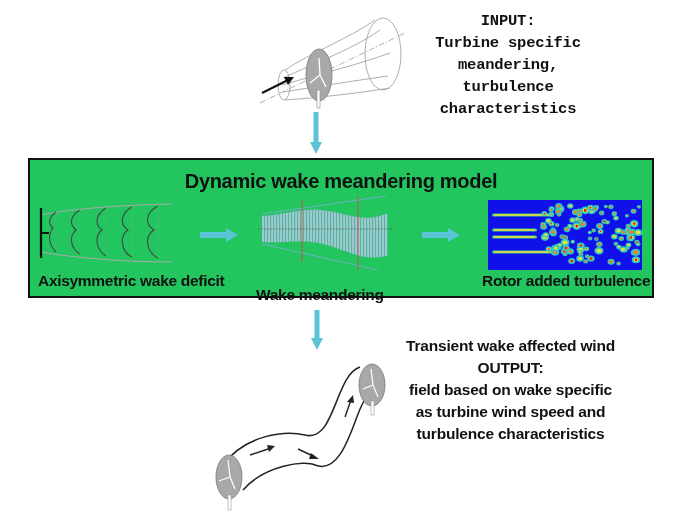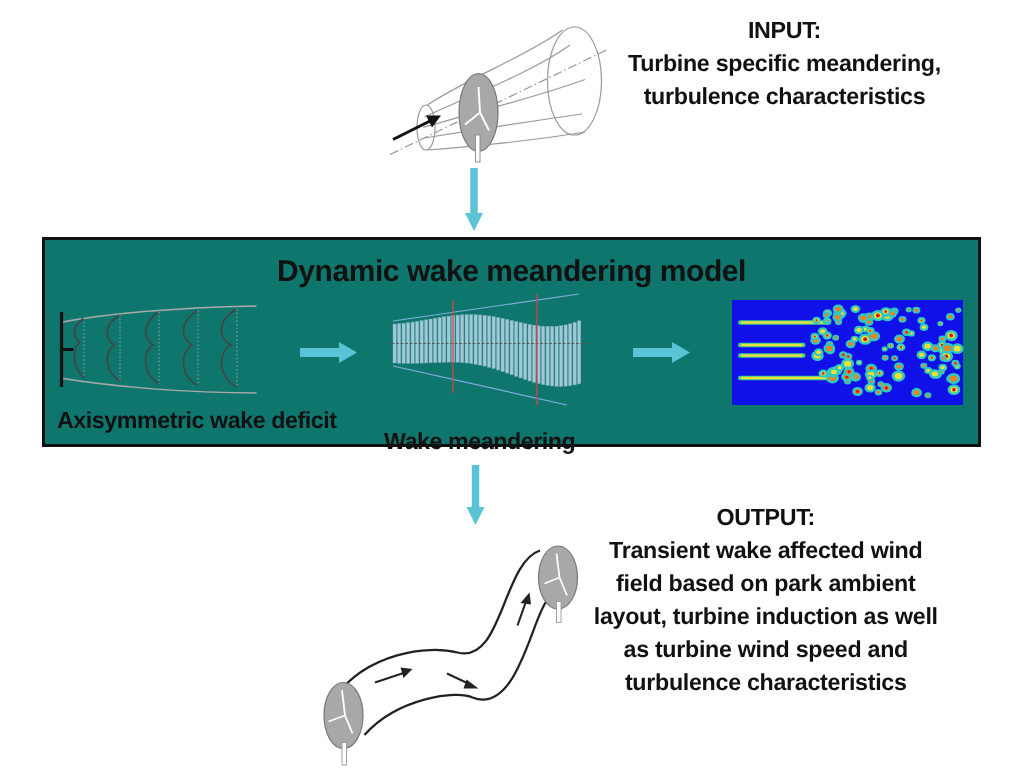--- a/index.html
+++ b/index.html
@@ -1,22 +1,22 @@
 <!DOCTYPE html>
 <html><head>
 <meta charset="utf-8">
 <style>
   html, body { margin: 0; padding: 0; background: #ffffff; }
   body { width: 684px; height: 516px; position: relative; overflow: hidden;
          font-family: "Liberation Sans", sans-serif; color: #111; }
   .abs { position: absolute; }
   .txt-bold { font-weight: bold; text-align: center; line-height: 22px; font-size: 15.5px; letter-spacing: -0.2px; }
-  #input-text { left: 413px; top: 10px; width: 220px; }
+  #input-text { left: 398px; top: 10px; width: 220px; font-family: Liberation Mono, monospace; }
   #output-text { left: 393px; top: 335px; width: 235px; }
-  #model-box { left: 28px; top: 158px; width: 626px; height: 140px; border: 2.5px solid #111; box-sizing: border-box; background: #0f766e; }
+  #model-box { left: 28px; top: 158px; width: 626px; height: 140px; border: 2.5px solid #111; box-sizing: border-box; background: #22c55e; }
   #model-title { left: 0; top: 10px; width: 100%; text-align: center; font-weight: bold; font-size: 20px; letter-spacing: -0.3px; }
   .stage-label { font-weight: bold; font-size: 15.5px; letter-spacing: -0.3px; white-space: nowrap; top: 112px; text-align: right; }
   #label-axi { left: 8px; }
   #label-wake { left: 226px; margin-top: 14px; }
   #label-rotor { left: 452px; }
   svg { position: absolute; overflow: visible; }
 </style>
 </head>
 <body>
 
@@ -398,20 +398,21 @@
       <ellipse cx="130.59218106995883" cy="63.494290123456786" rx="1.0486430898491084" ry="0.8239338563100138" fill="#f08020"></ellipse>
       <ellipse cx="91.31028806584362" cy="14.625162894375856" rx="2.936748971193415" ry="2.5093991769547324" fill="#30c8c0"></ellipse>
       <ellipse cx="91.31028806584362" cy="14.625162894375856" rx="1.4957242798353907" ry="1.1752119341563785" fill="#f08020"></ellipse>
       <ellipse cx="70.96666666666667" cy="14.611488340192043" rx="2.435261488340192" ry="2.108209190672154" fill="#30c8c0"></ellipse>
       <ellipse cx="70.96666666666667" cy="14.611488340192043" rx="1.1446830418381344" ry="0.8993938185871058" fill="#f08020"></ellipse>
       <ellipse cx="87.63539094650206" cy="12.076723251028806" rx="3.786808984910836" ry="3.1894471879286694" fill="#30c8c0"></ellipse>
       <ellipse cx="87.63539094650206" cy="12.076723251028806" rx="2.0907662894375854" ry="1.64274494170096" fill="#f08020"></ellipse>
       <ellipse cx="70.50164609053498" cy="11.496176268861454" rx="3.5327494855967077" ry="2.9861995884773664" fill="#30c8c0"></ellipse>
       <ellipse cx="70.50164609053498" cy="11.496176268861454" rx="1.9129246399176953" ry="1.5030122170781894" fill="#f08020"></ellipse>
     </svg>
+  <div id="label-rotor" class="abs stage-label">Rotor added turbulence</div>
 </div>
 
 <svg style="left:309px;top:308px" width="16" height="46" viewBox="0 0 16 46">
   <rect x="5.5" y="2" width="5" height="30" fill="#5bc3d6"></rect>
   <polygon points="2,30 14,30 8,42" fill="#5bc3d6"></polygon>
 </svg>
 
 <svg style="left:205px;top:355px" width="200" height="160" viewBox="0 0 200 160">
   <g fill="none" stroke="#222" stroke-width="1.5">
     <path d="M18 110 C 40 80, 80 75, 100 80 C 130 88, 130 20, 155 12"></path>
@@ -435,19 +436,18 @@
   <ellipse cx="167" cy="30" rx="13" ry="21" fill="#a8a8a8" stroke="#777" stroke-width="0.8"></ellipse>
   <g stroke="#fff" stroke-width="1.2">
     <line x1="168" y1="30" x2="166" y2="14"></line>
     <line x1="168" y1="30" x2="158" y2="34"></line>
     <line x1="168" y1="30" x2="173" y2="42"></line>
   </g>
   <rect x="166" y="46" width="3" height="14" fill="#fff" stroke="#999" stroke-width="0.6"></rect>
 </svg>
 
 <div id="output-text" class="abs txt-bold">
+  <div>Transient wake affected wind</div>
   <div>OUTPUT:</div>
-  <div>Transient wake affected wind</div>
-  <div>field based on park ambient</div>
-  <div>layout, turbine induction as well</div>
+  <div>field based on wake specific</div>
   <div>as turbine wind speed and</div>
   <div>turbulence characteristics</div>
 </div>
 
 </body></html>

